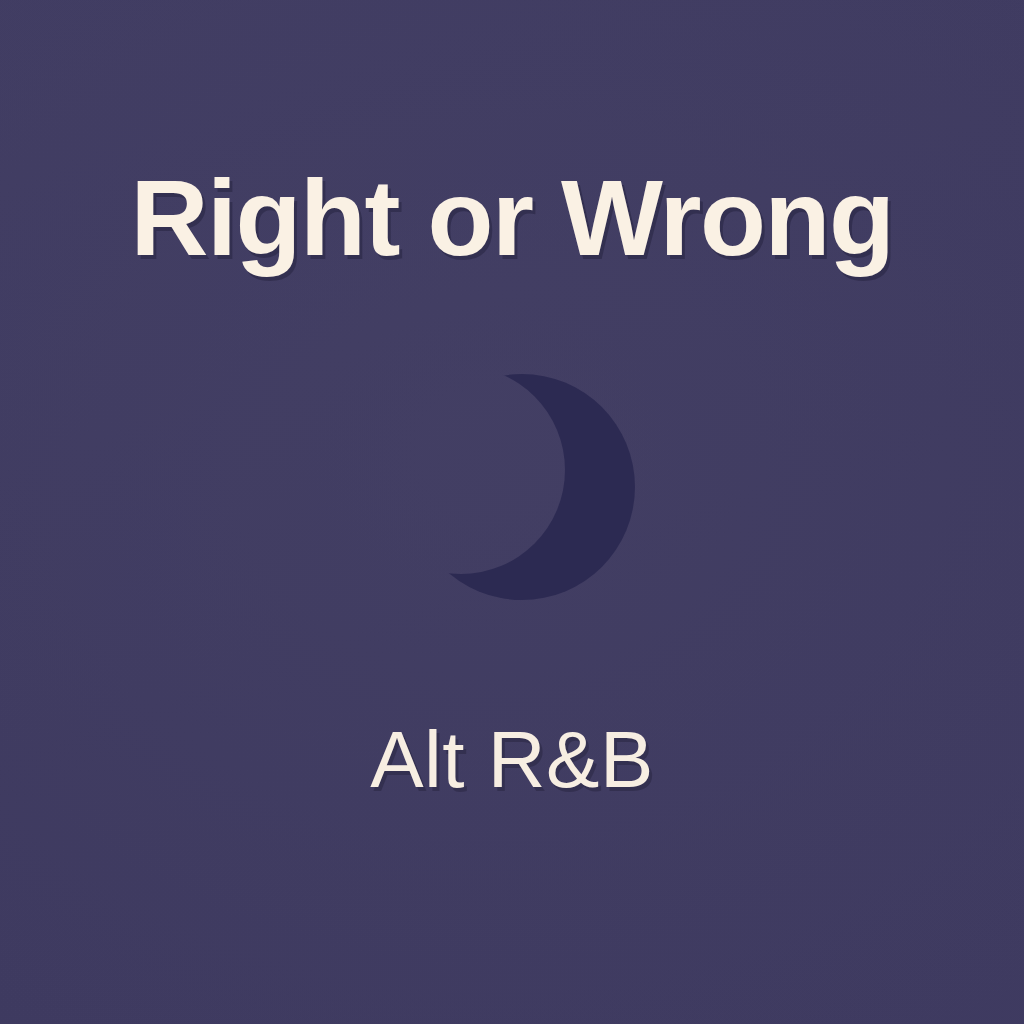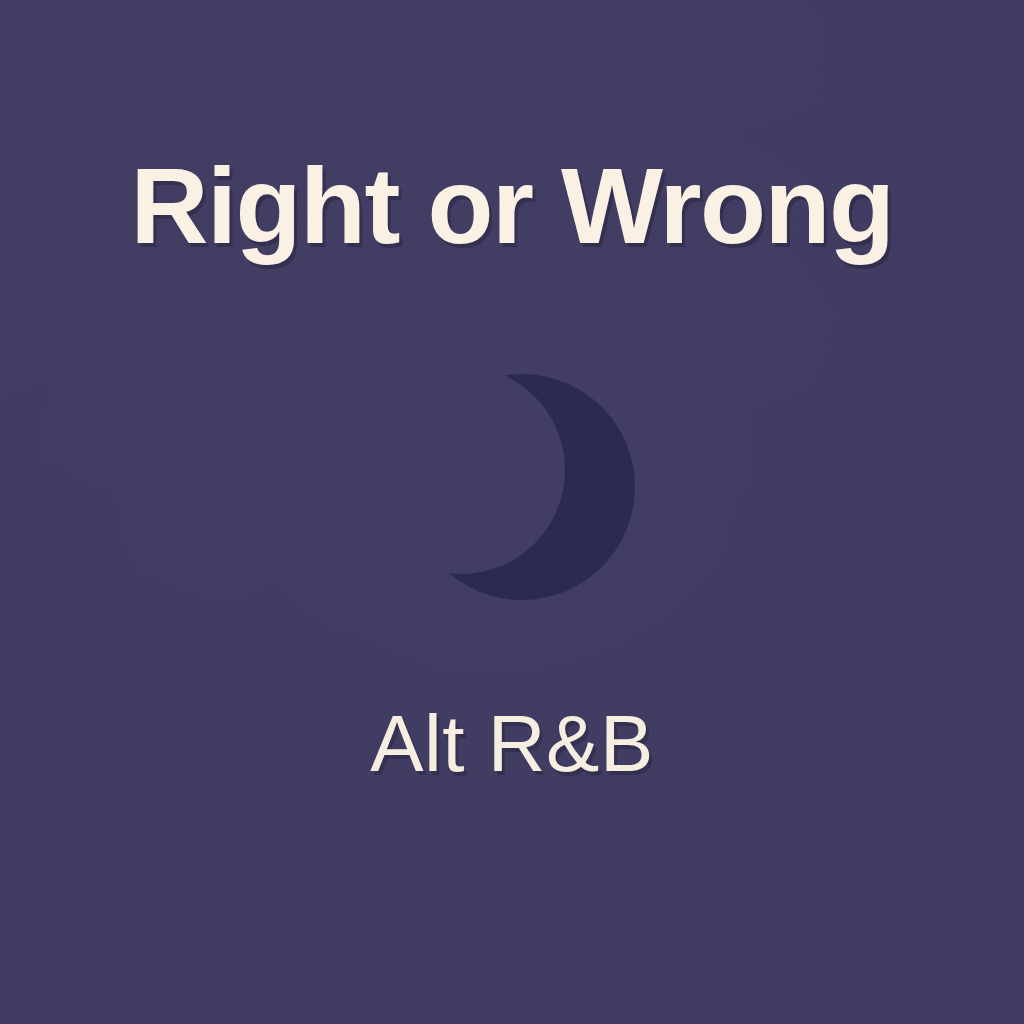--- a/index.html
+++ b/index.html
@@ -26,37 +26,37 @@
       radial-gradient(130% 110% at 48% 44%, rgba(70,66,102,0.55) 0%, rgba(63,59,97,0.0) 62%),
       linear-gradient(160deg, rgba(66,62,100,0.55) 0%, rgba(60,56,94,0.35) 55%, rgba(62,58,96,0.5) 100%);
     pointer-events: none;
   }
 
   
   .title {
     position: absolute;
     left: 0;
     right: 0;
-    top: 152px;
+    top: 164px;
     text-align: center;
     font-size: 108px;
     line-height: 1.0;
     font-weight: 700;
     letter-spacing: -1.5px;
     color: #faf1e4;
     text-shadow: 3px 4px 0 rgba(32,29,56,0.42);
     white-space: nowrap;
   }
 
   
   .subtitle {
     position: absolute;
     left: 0;
     right: 0;
-    top: 704px;
+    top: 720px;
     text-align: center;
     font-size: 80px;
     line-height: 1.0;
     font-weight: 400;
     letter-spacing: 0.5px;
     color: #f7eee2;
     text-shadow: 3px 4px 0 rgba(32,29,56,0.40);
     white-space: nowrap;
   }
 

